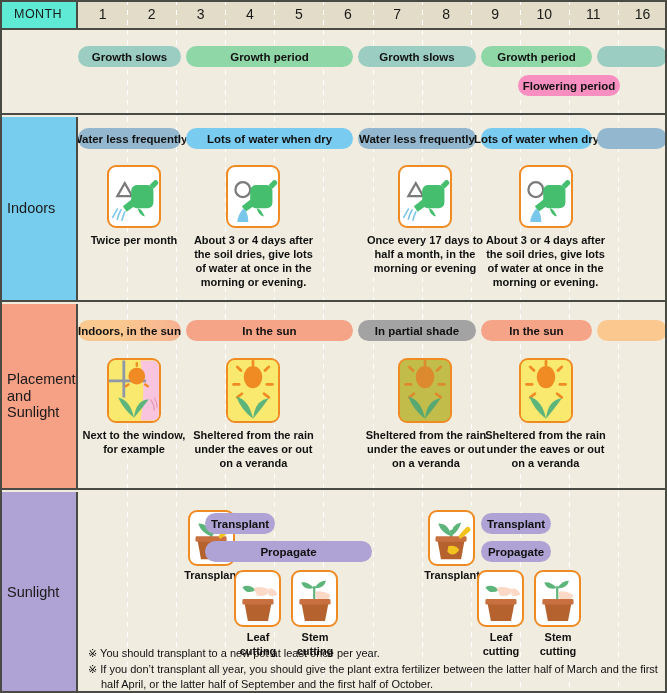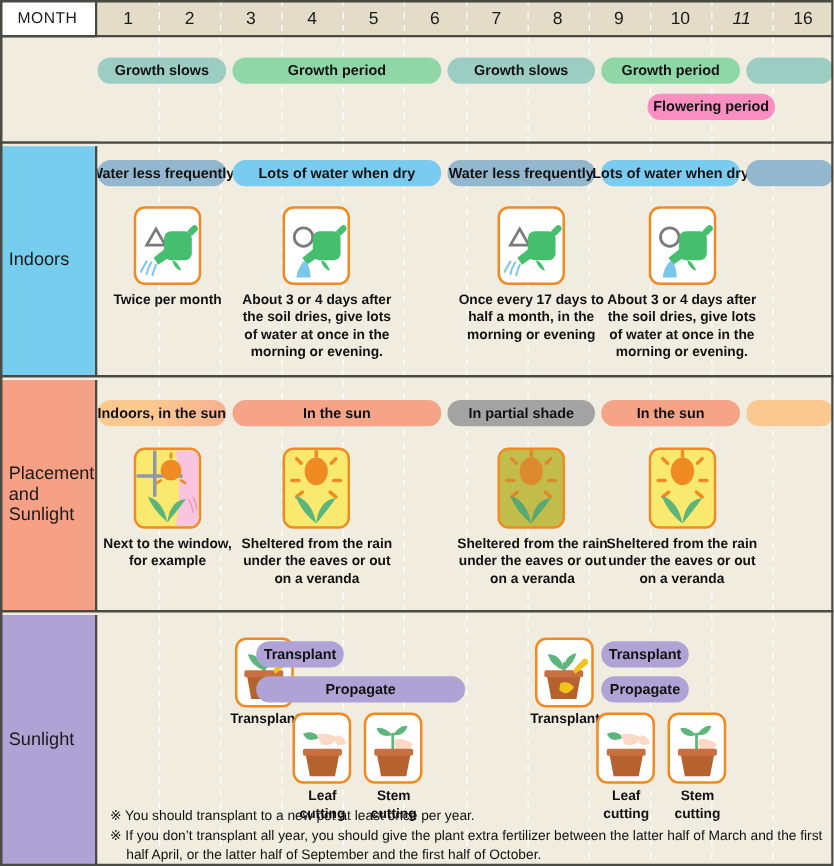--- a/index.html
+++ b/index.html
@@ -18,21 +18,21 @@
   }
   .rowbody{
     position:absolute;left:78px;top:0;right:0;height:100%;
     box-sizing:border-box;background:#f0ece0;overflow:hidden;
   }
   .gridlines{position:absolute;inset:0;pointer-events:none;}
   .gl{position:absolute;top:0;bottom:0;width:1px;
       background:repeating-linear-gradient(to bottom,#ffffff 0 5px,rgba(255,255,255,0) 5px 10px);}
   
   #hdr{top:0;height:30px;background:#e2dcc8;border-bottom:2px solid #4a4a44;}
-  #hdr .rowlabel{background:#ffffff;border-right:2px solid #4a4a44;
+  #hdr .rowlabel{background:#5eead4;border-right:2px solid #4a4a44;
       justify-content:center;padding:0;font-size:12.5px;letter-spacing:.4px;}
   #hdr .rowbody{background:#e2dcc8;}
   .mcell{position:absolute;top:0;height:100%;display:flex;align-items:center;
       justify-content:center;font-size:14px;color:#1a1a1a;}
   .mtick{position:absolute;top:0;height:100%;width:1px;
       background:repeating-linear-gradient(to bottom,#ffffff 0 5px,rgba(255,255,255,0) 5px 10px);}
   
   #r-growth{top:30px;height:85px;border-bottom:2px solid #4a4a44;}
   #r-growth .rowlabel{background:#96d5ab;}
   #r-water{top:117px;height:185px;border-bottom:2px solid #4a4a44;}
@@ -83,21 +83,21 @@
         <div class="mcell" style="left: 245.417px; width: 49.0833px;">6</div>
         <div class="mtick" style="left: 245.417px;"></div>
         <div class="mcell" style="left: 294.5px; width: 49.0833px;">7</div>
         <div class="mtick" style="left: 294.5px;"></div>
         <div class="mcell" style="left: 343.583px; width: 49.0833px;">8</div>
         <div class="mtick" style="left: 343.583px;"></div>
         <div class="mcell" style="left: 392.667px; width: 49.0833px;">9</div>
         <div class="mtick" style="left: 392.667px;"></div>
         <div class="mcell" style="left: 441.75px; width: 49.0833px;">10</div>
         <div class="mtick" style="left: 441.75px;"></div>
-        <div class="mcell" style="left: 490.833px; width: 49.0833px; font-style: italic;">11</div>
+        <div class="mcell" style="left: 490.833px; width: 49.0833px;">11</div>
         <div class="mtick" style="left: 490.833px;"></div>
         <div class="mcell" style="left: 539.917px; width: 49.0833px;">16</div>
         <div class="mtick" style="left: 539.917px;"></div>
       </div>
   </div>
 
   <div class="row" id="r-growth">
     <div class="rowbody">
       <div class="gridlines">
           <div class="gl" style="left: 49.0833px;"></div>

